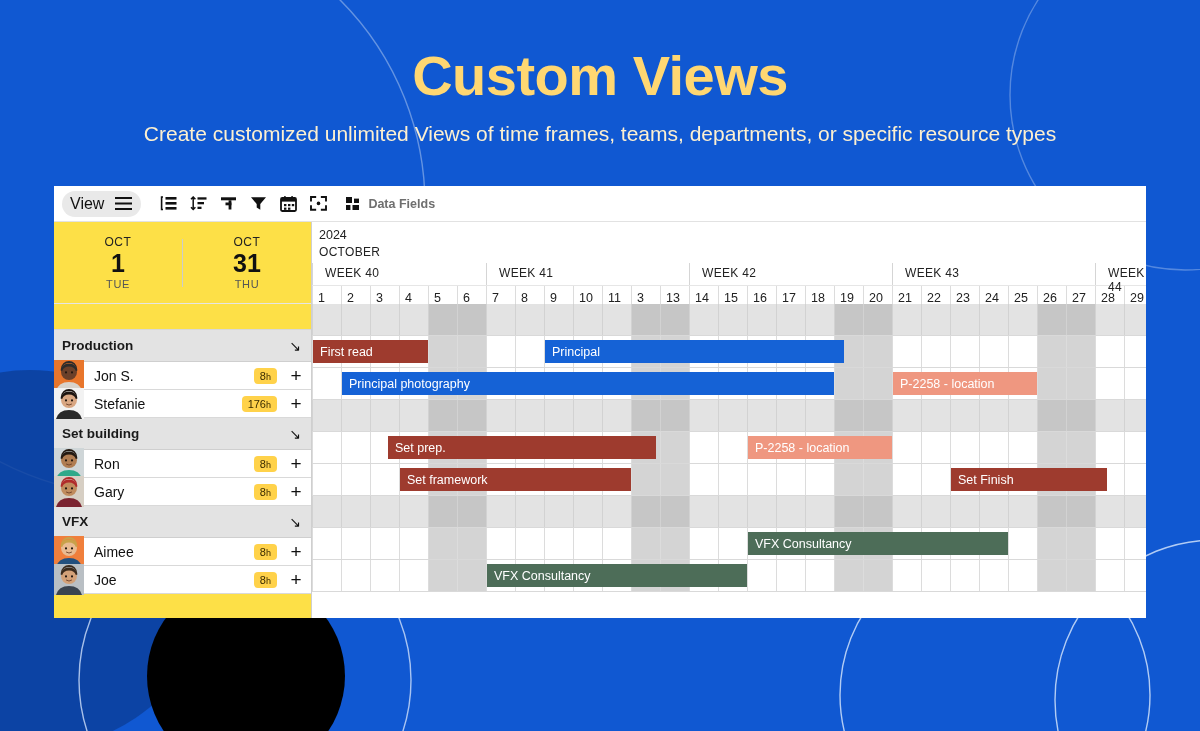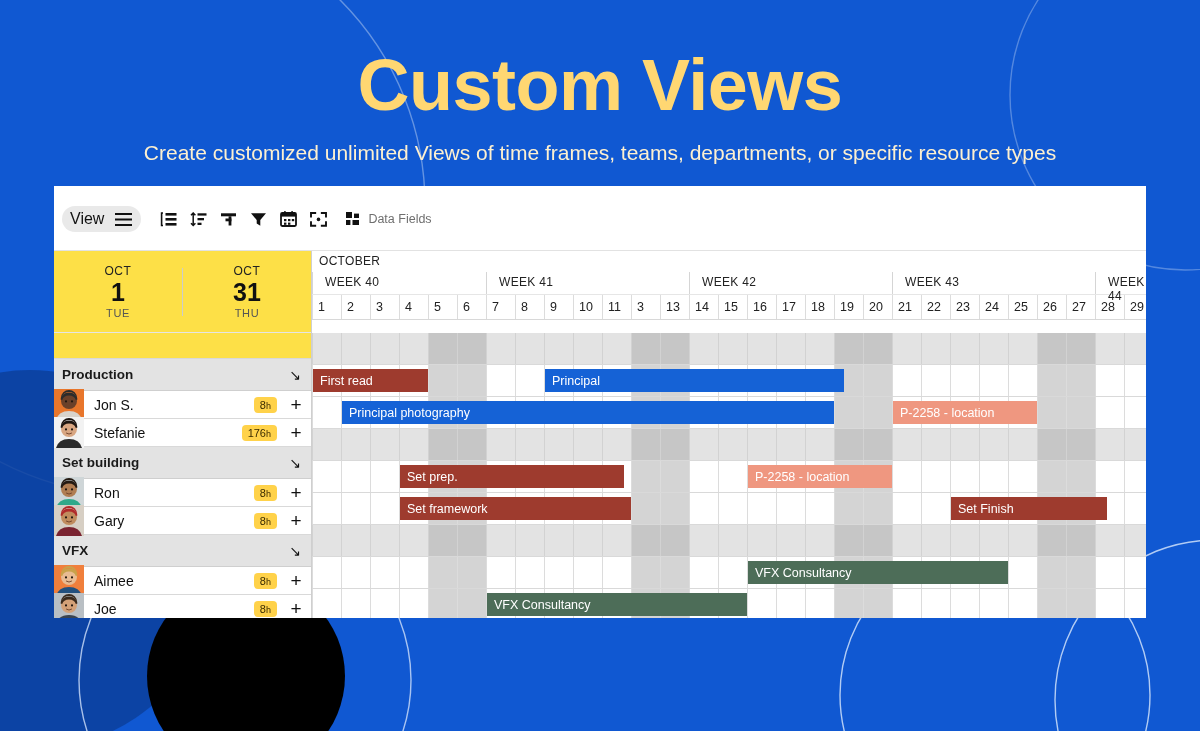--- a/index.html
+++ b/index.html
@@ -11,63 +11,62 @@
   body { background: #1058d2; position: relative; }
 
   
   .bg-decor { position: absolute; inset: 0; overflow: hidden; pointer-events: none; }
   .bg-decor svg { position: absolute; top: 0; left: 0; }
 
   
   .hero { position: absolute; top: 0; left: 0; width: 1200px; text-align: center; }
   .hero-title {
     margin-top: 44px;
-    font-size: 72px; font-weight: bold; letter-spacing: -0.5px;
+    font-size: 56px; font-weight: bold; letter-spacing: -0.5px;
     color: #ffd772; line-height: 1.15;
   }
   .hero-sub {
     margin-top: 14px;
     font-size: 21px; color: #fdf0d0; font-weight: 400; text-align: center;
   }
 
   
   .app-window {
     position: absolute; left: 54px; top: 186px;
     width: 1092px; height: 432px;
     background: #ffffff;
     overflow: hidden;
     font-size: 13px; color: #1a1a1a;
   }
 
   
   .toolbar {
-    display: flex; align-items: flex-start;
-    height: 45px; padding: 0 8px;
+    display: flex; align-items: center;
+    height: 36px; padding: 0 8px;
     border-bottom: 1px solid #e2e2e2;
     background: #ffffff;
     gap: 4px;
-    margin-top: 20px;
   }
   .view-pill {
     display: flex; align-items: center; gap: 10px;
     background: #e9e9e9; border-radius: 16px;
     padding: 3px 9px 3px 8px; height: 26px;
     cursor: pointer;
   }
   .view-pill .view-label { font-size: 16px; font-weight: 400; color: #111; }
   .tb-icon {
     width: 26px; height: 26px;
     display: flex; align-items: center; justify-content: center;
     cursor: pointer; color: #111;
   }
   .tb-icon svg { display: block; }
   .tb-sep { width: 6px; }
   .data-fields {
     display: flex; align-items: center; gap: 6px;
-    margin-left: 10px; cursor: pointer;
+    margin-left: 10px; cursor: pointer; font-weight: bold;
   }
   .data-fields .df-label { font-size: 12.5px; color: #6f6f6f; }
 
   
   .grid-area { display: flex; height: 396px; }
 
   
   .left-panel { width: 258px; flex: 0 0 258px; border-right: 1px solid #cfcfcf; background:#fde047; }
   .daterange {
     height: 82px; display: flex; align-items: center;
@@ -368,20 +367,21 @@
             </div>
        <div class="res-name">Joe</div>
        <div class="hbadge"><span>8</span><span class="hunit">h</span></div>
        <div class="plus">+</div>
           </div>
         </div>
     </div>
 
     <div class="timeline">
       <div class="tl-head">
+        <div class="tl-year">2024</div>
         <div class="tl-month">OCTOBER</div>
         <div class="tl-weeks" id="tl-weeks">
             <div class="tl-week" style="width: 174px; flex: 0 0 174px;">WEEK 40</div>
             <div class="tl-week" style="width: 203px; flex: 0 0 203px;">WEEK 41</div>
             <div class="tl-week" style="width: 203px; flex: 0 0 203px;">WEEK 42</div>
             <div class="tl-week" style="width: 203px; flex: 0 0 203px;">WEEK 43</div>
             <div class="tl-week" style="width: 58px; flex: 0 0 58px;">WEEK 44</div>
           </div>
         <div class="tl-days" id="tl-days">
             <div class="tl-day">1</div>
@@ -567,21 +567,21 @@
             <div class="cell we"></div>
             <div class="cell"></div>
             <div class="cell"></div>
             <div class="cell"></div>
             <div class="cell"></div>
             <div class="cell"></div>
             <div class="cell we"></div>
             <div class="cell we"></div>
             <div class="cell"></div>
             <div class="cell"></div>
-            <div class="bar" style="left: 88px; width: 224px; background: rgb(158, 59, 46);">Set prep.</div>
+            <div class="bar" style="left: 76px; width: 268px; background: rgb(158, 59, 46);">Set prep.</div>
             <div class="bar" style="left: 436px; width: 144px; background: rgb(239, 151, 128);">P-2258 - location</div>
           </div>
           <div class="tl-row">
             <div class="cell"></div>
             <div class="cell"></div>
             <div class="cell"></div>
             <div class="cell"></div>
             <div class="cell we"></div>
             <div class="cell we"></div>
             <div class="cell"></div>

